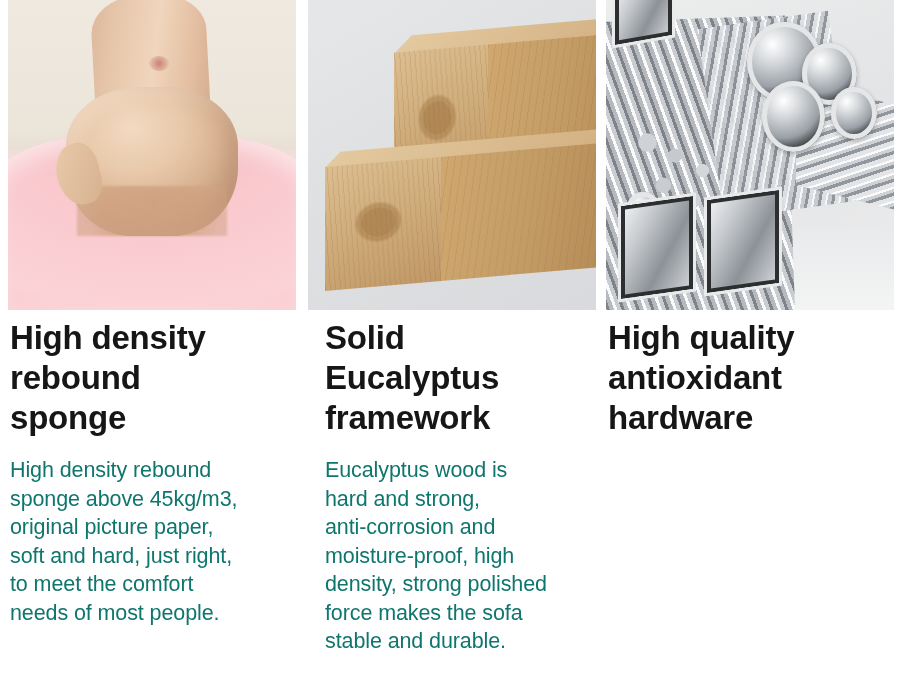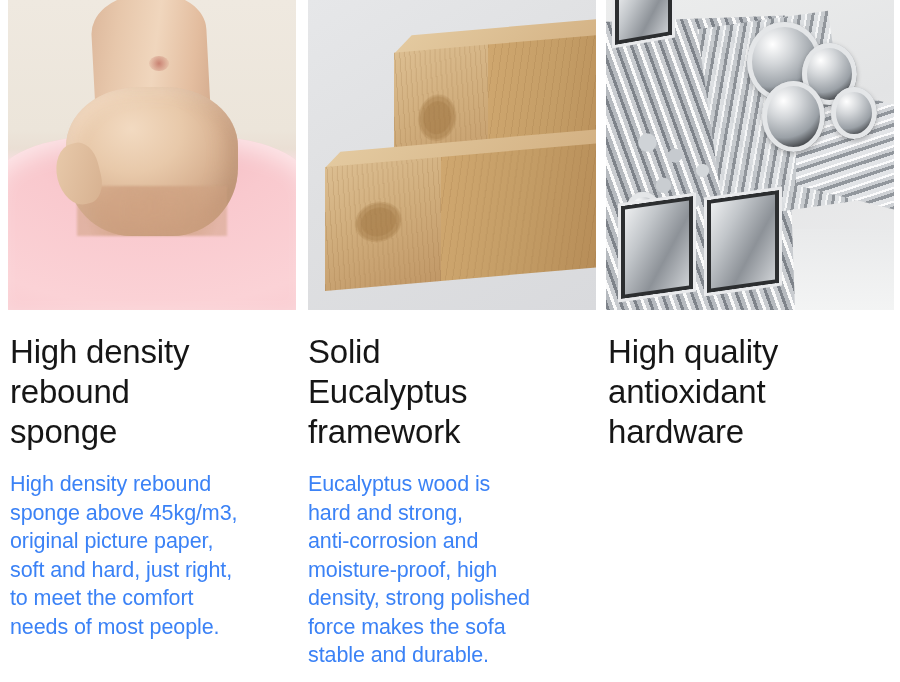--- a/index.html
+++ b/index.html
@@ -151,36 +151,36 @@
     background:
       radial-gradient(circle at 16% 20%, #cfd3d7 0 7%, rgba(0,0,0,0) 8%),
       radial-gradient(circle at 40% 34%, #c6cacf 0 7%, rgba(0,0,0,0) 8%),
       radial-gradient(circle at 64% 50%, #d4d8db 0 7%, rgba(0,0,0,0) 8%),
       radial-gradient(circle at 30% 66%, #c9cdd1 0 7%, rgba(0,0,0,0) 8%),
       radial-gradient(circle at 56% 82%, #d0d4d8 0 7%, rgba(0,0,0,0) 8%);
   }
 
   
   .text { position:absolute; top:310px; left:10px; width:280px; }
-  .col.c2 .text { left:8px; }
+  .col.c2 .text { left:25px; }
   .col.c3 .text { left:8px; }
 
   .heading {
     font-size:33px;
     line-height:40px;
     color:#161616;
-    font-weight:400;
+    font-weight:700;
     letter-spacing:-.2px;
-    padding-top:22px;
+    padding-top:8px;
     white-space:pre-line;
   }
   .body {
     font-size:21.5px;
     line-height:28.5px;
-    color:#3b82f6;
+    color:#0f766e;
     font-weight:400;
     padding-top:18px;
     white-space:pre-line;
     letter-spacing:-.1px;
   }
 </style>
 </head>
 <body>
 
 <div class="sheet">

